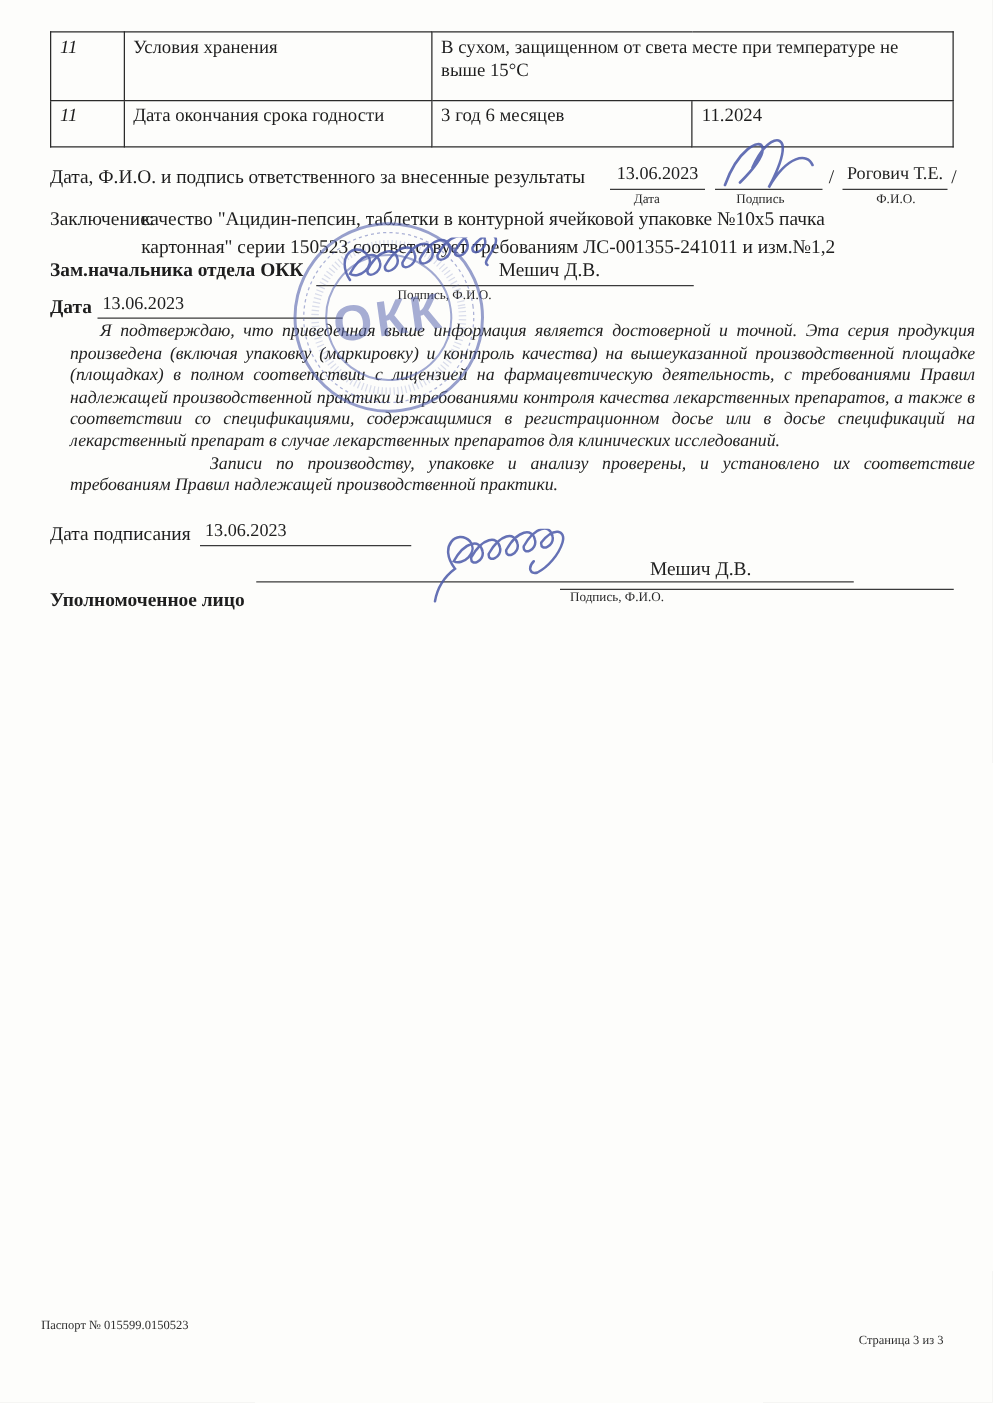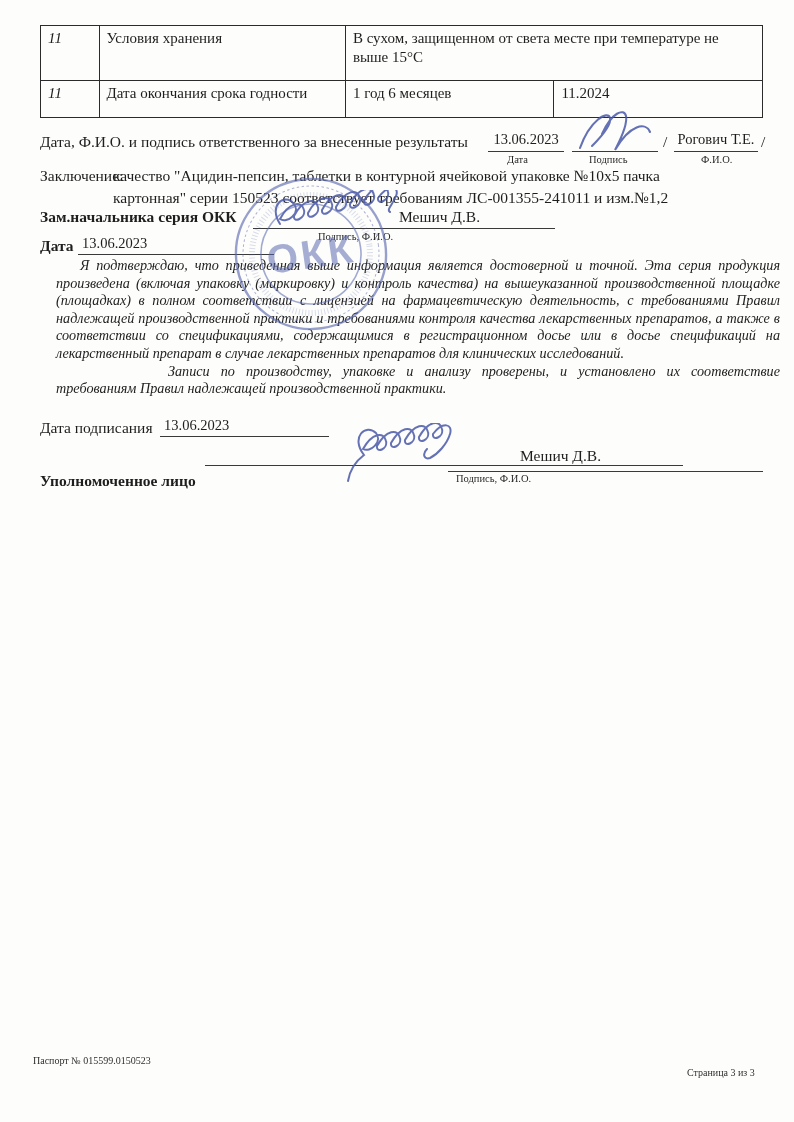--- a/index.html
+++ b/index.html
@@ -59,21 +59,21 @@
   <table class="spec abs" style="left:40px;top:25px;">
     <tbody>
       <tr style="height:55px;">
         <td class="c-num">11</td>
         <td class="c-label">Условия хранения</td>
         <td class="c-value" colspan="2">В сухом, защищенном от света месте при температуре не выше 15°С</td>
       </tr>
       <tr style="height:37px;">
         <td class="c-num">11</td>
         <td class="c-label">Дата окончания срока годности</td>
-        <td class="c-value">1 год 6 месяцев</td>
+        <td class="c-value">3 год 6 месяцев</td>
         <td class="c-extra">11.2024</td>
       </tr>
     </tbody>
   </table>
 
   <span class="t abs" style="left:40px;top:133px;">Дата, Ф.И.О. и подпись ответственного за внесенные результаты</span>
   <span class="blank abs" style="left:488px;top:131px;width:76px;height:20px;">13.06.2023</span>
   <span class="small abs" style="left:507px;top:154px;">Дата</span>
   <span class="rule abs" style="left:572px;top:131px;width:86px;height:20px;"></span>
   <span class="small abs" style="left:589px;top:154px;">Подпись</span>
@@ -83,21 +83,21 @@
   <span class="t abs" style="left:761px;top:133px;">/</span>
 
   <svg class="abs ink" style="left:572px;top:106px;" width="95" height="50" viewBox="0 0 95 50">
     <path d="M8,42 C18,14 36,4 38,12 C40,20 26,34 20,40 M30,28 C40,6 52,2 54,10 C56,20 46,38 43,44 C58,18 74,16 78,26" fill="none" stroke="#4a58a8" stroke-width="2.1" stroke-linecap="round" opacity="0.85"></path>
   </svg>
 
   <span class="t abs" style="left:40px;top:167px;text-align:center;">Заключение:</span>
   <span class="t abs" style="left:113px;top:167px;">качество "Ацидин-пепсин, таблетки в контурной ячейковой упаковке №10х5 пачка</span>
   <span class="t abs" style="left:113px;top:189px;">картонная" серии 150523 соответствует требованиям ЛС-001355-241011 и изм.№1,2</span>
 
-  <span class="t b abs" style="left:40px;top:208px;">Зам.начальника серия ОКК</span>
+  <span class="t b abs" style="left:40px;top:208px;">Зам.начальника отдела ОКК</span>
   <span class="rule abs" style="left:253px;top:208px;width:302px;height:20px;"></span>
   <span class="t abs" style="left:399px;top:208px;">Мешич Д.В.</span>
   <span class="small abs" style="left:318px;top:231px;">Подпись, Ф.И.О.</span>
 
   <svg class="abs ink" style="left:260px;top:190px;" width="240" height="44" viewBox="0 0 240 44">
     <path d="M20,34 c-12,-18 4,-32 14,-20 c7,9 -7,20 -14,15
              c9,-17 22,-19 24,-9 c2,8 -11,14 -10,6
              c9,-17 22,-19 24,-9 c2,8 -11,14 -10,6
              c9,-17 22,-19 24,-9 c2,8 -11,14 -10,6
              c9,-17 22,-19 24,-9 c2,8 -11,14 -10,6

